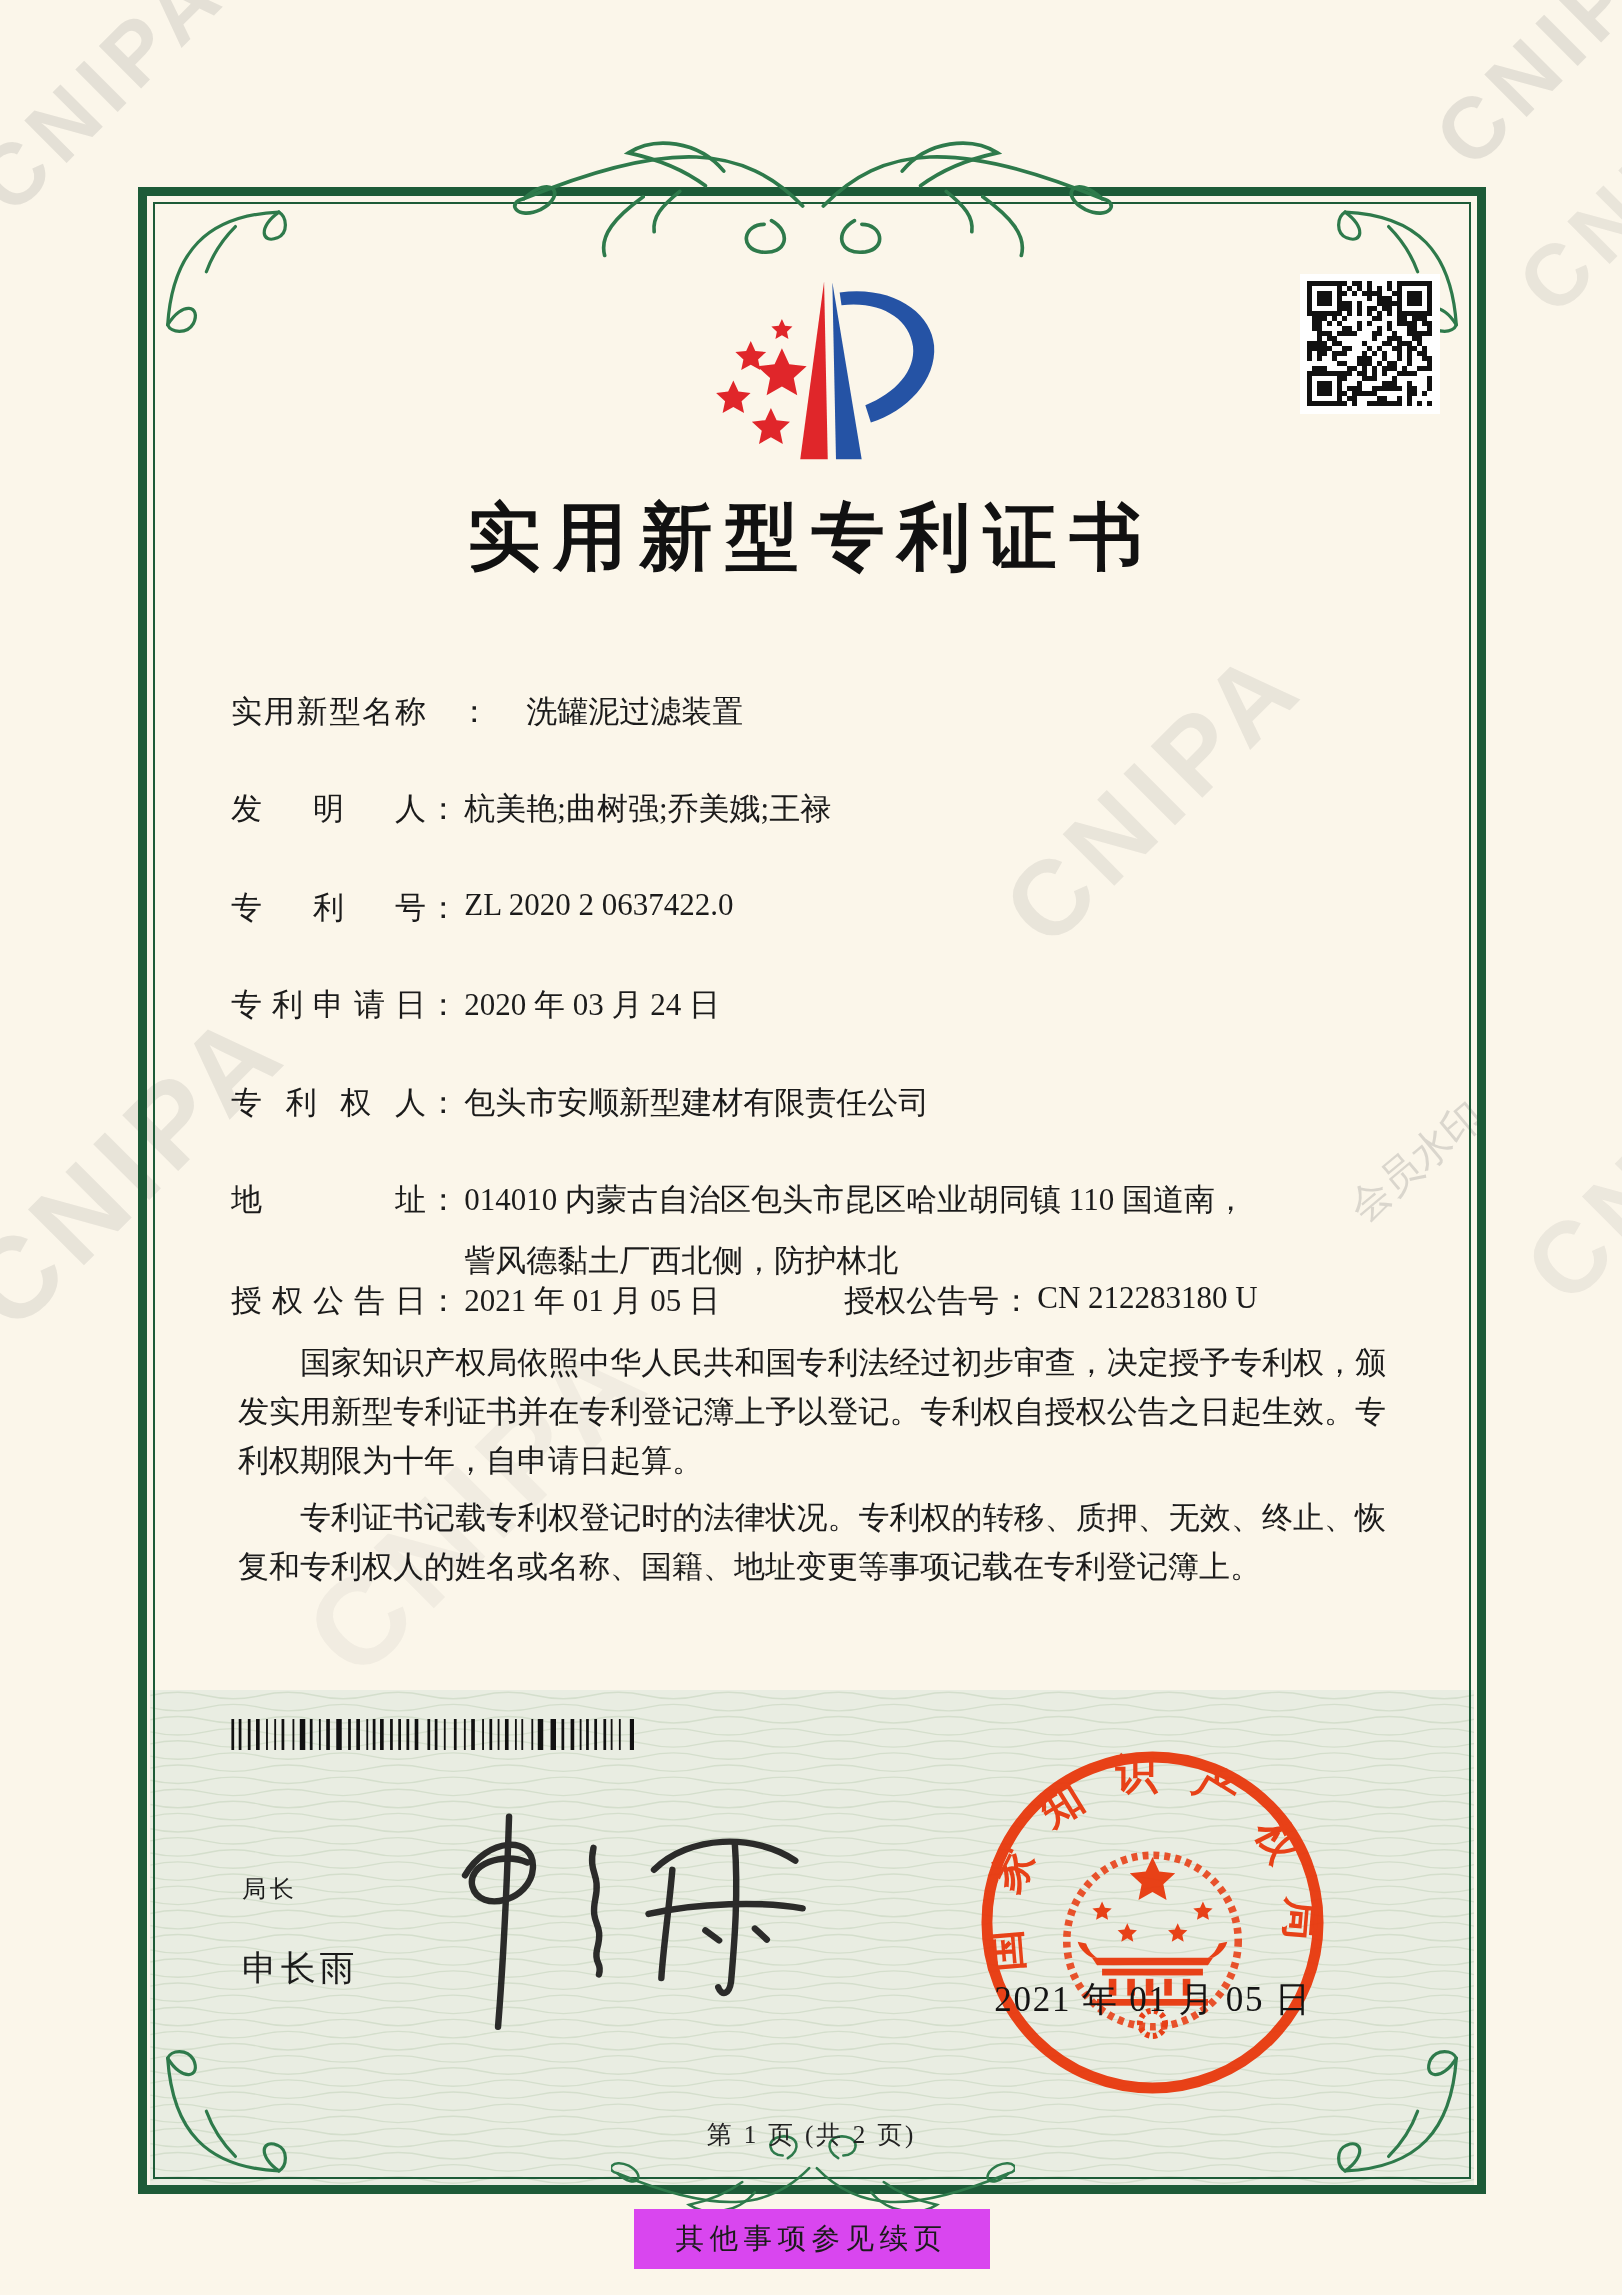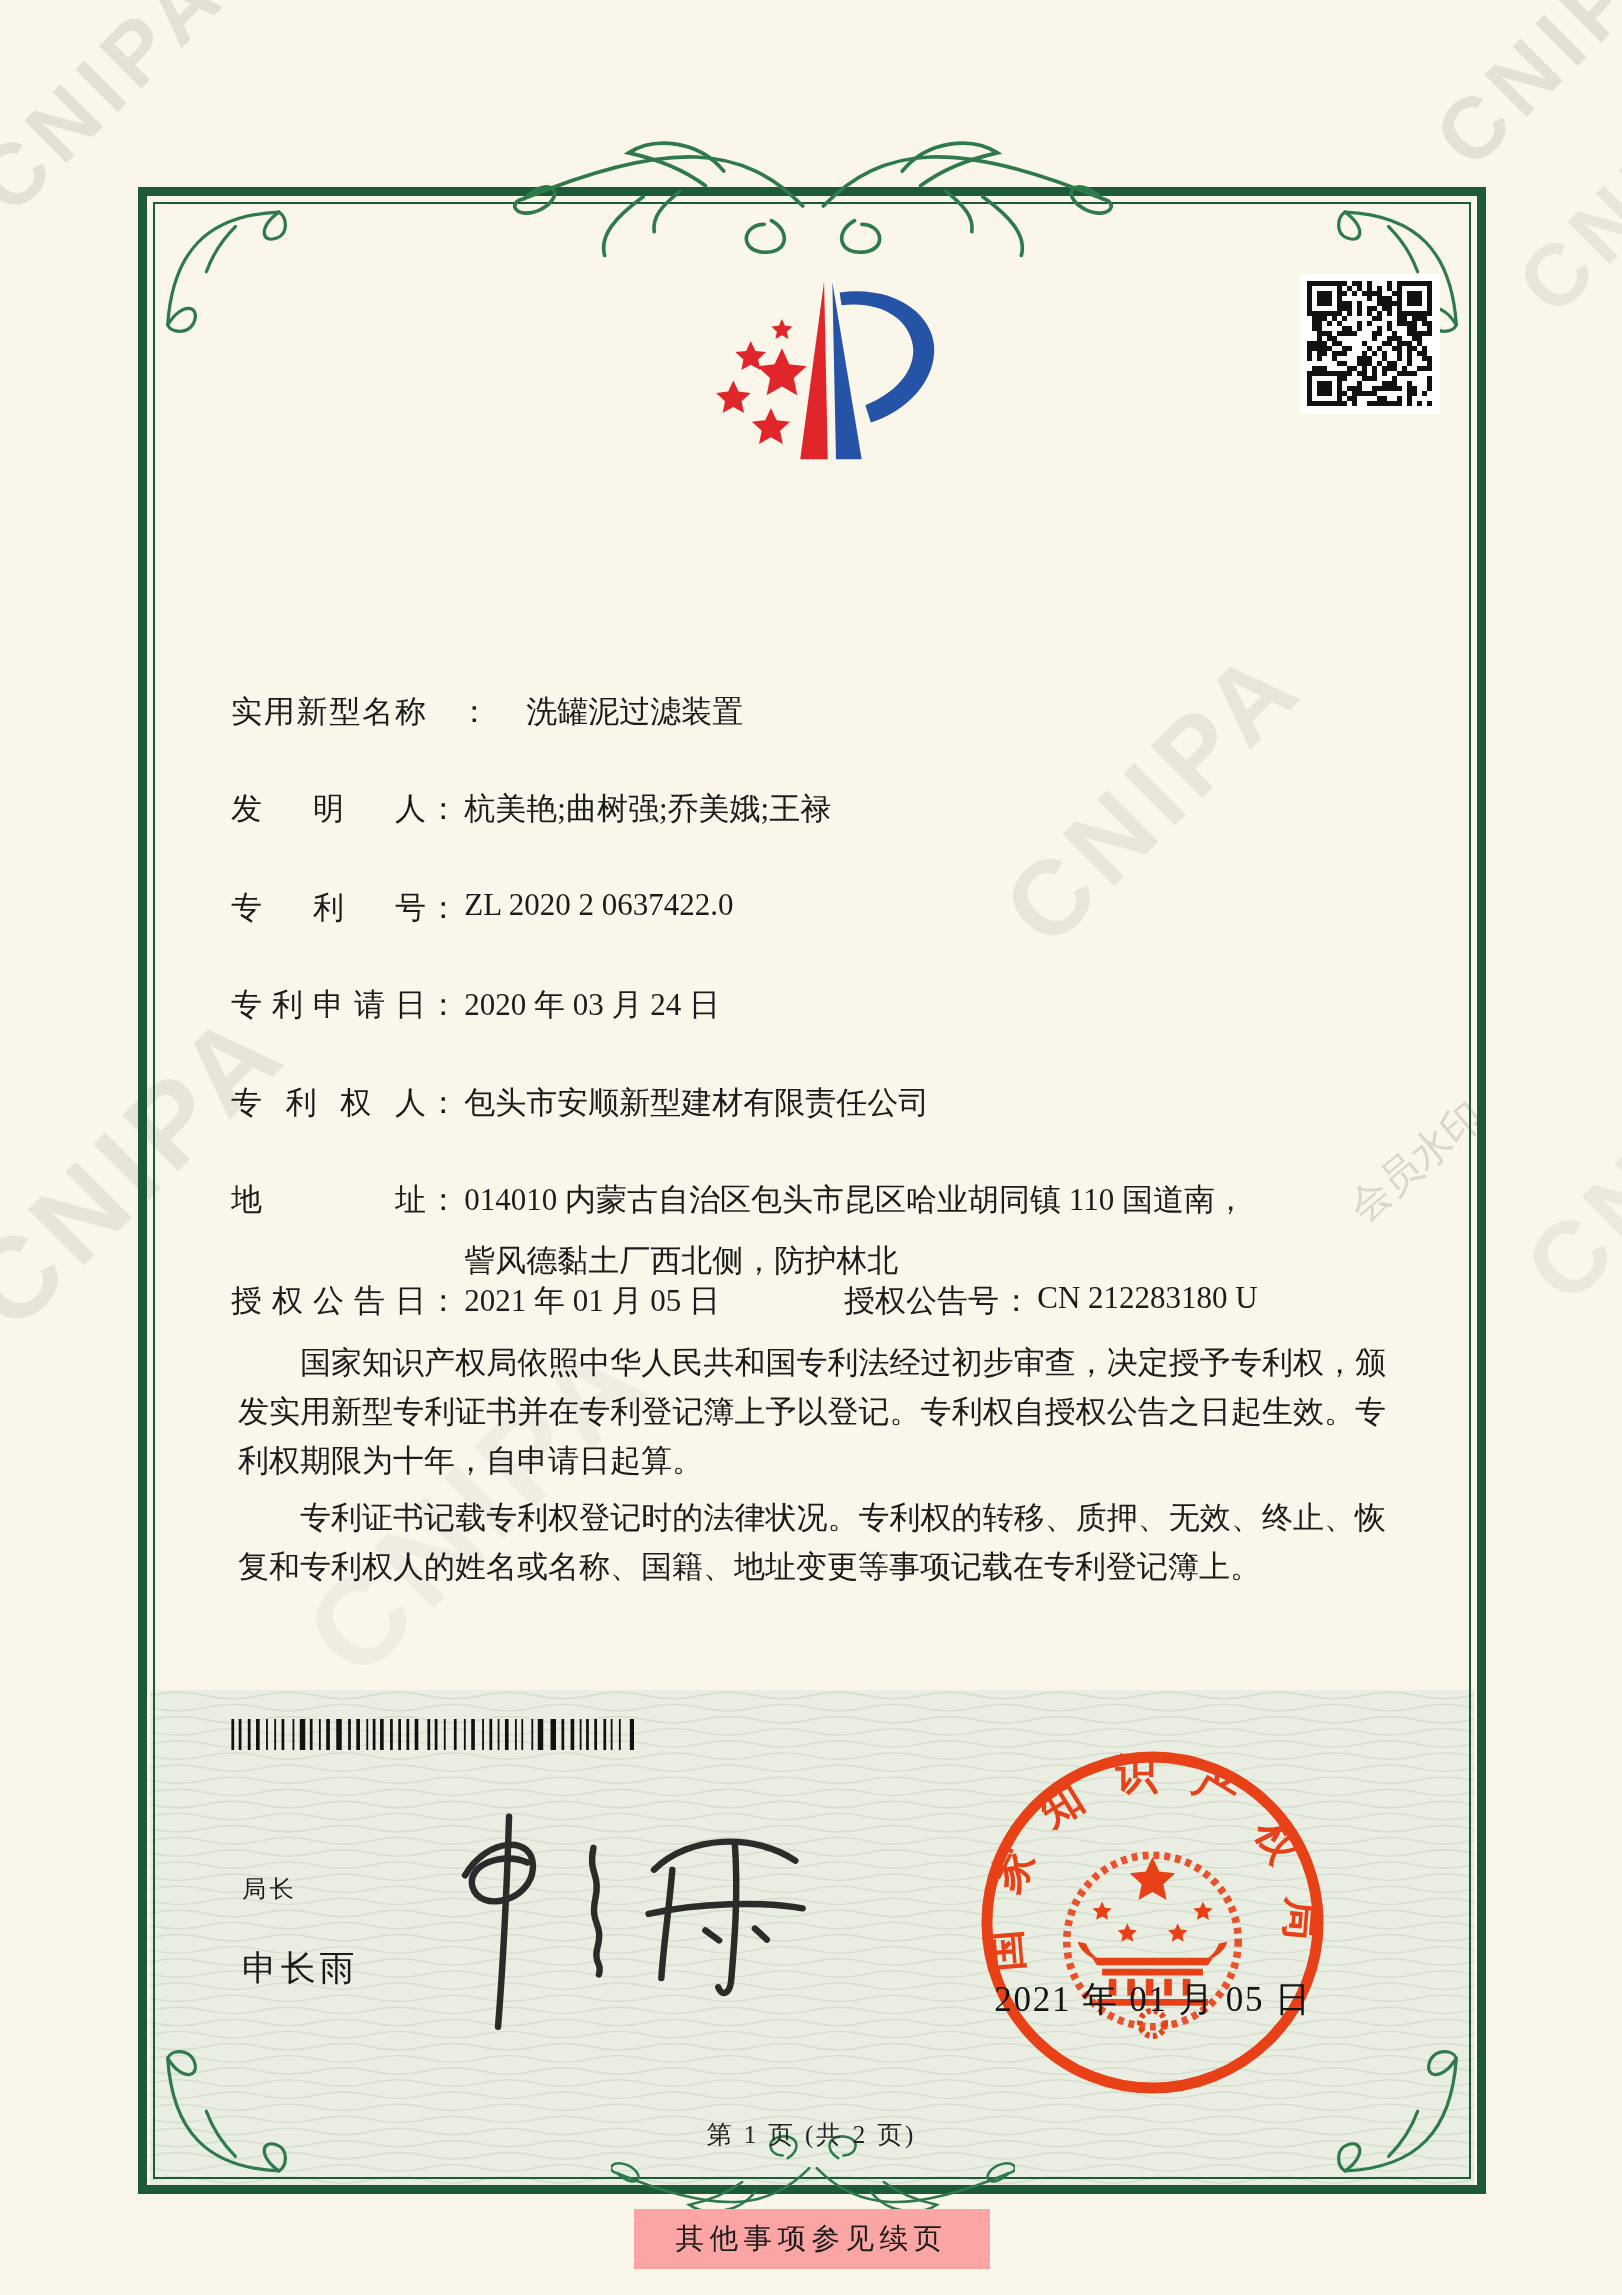--- a/index.html
+++ b/index.html
@@ -49,21 +49,21 @@
            font-size:35px;color:#1b1b1b;letter-spacing:3.7px;}
   .signature{position:absolute;left:432px;top:1811px;width:422px;height:225px;}
 
   .seal{position:absolute;left:976px;top:1746px;width:353px;height:353px;opacity:0.95;}
   .seal-date{position:absolute;left:918px;top:1976px;width:470px;text-align:center;
              font-size:35px;color:#141414;letter-spacing:1.8px;}
 
   .pageinfo{position:absolute;left:0;top:2118px;width:100%;text-align:center;font-size:25px;color:#222;letter-spacing:2.8px;}
 
   .footnote{position:absolute;left:50%;top:2209px;transform:translateX(-50%);
-            background:#fca5a5;padding:11px 42px;font-size:28.5px;color:#1b1b1b;letter-spacing:5.5px;}
+            background:#d946ef;padding:11px 42px;font-size:28.5px;color:#1b1b1b;letter-spacing:5.5px;}
 
   .orn{position:absolute;pointer-events:none;}
   .flipx{transform:scaleX(-1);}
   .flipy{transform:scaleY(-1);}
   .flipxy{transform:scale(-1,-1);}
 </style>
 </head>
 <body>
 
 <div class="page">
@@ -461,20 +461,21 @@
         <rect x="90" y="144" width="6" height="6" fill="#111"></rect>
         <rect x="96" y="144" width="6" height="6" fill="#111"></rect>
         <rect x="102" y="144" width="6" height="6" fill="#111"></rect>
         <rect x="108" y="144" width="6" height="6" fill="#111"></rect>
         <rect x="120" y="144" width="6" height="6" fill="#111"></rect>
         <rect x="132" y="144" width="6" height="6" fill="#111"></rect>
         <rect x="144" y="144" width="6" height="6" fill="#111"></rect>
       </svg>
   </div>
 
+  <div class="title">实用新型专利证书</div>
 
   <div class="frow" style="top:691px;gap:31px;">
     <span class="f-label">实用新型名称</span>
       <span class="f-colon">：</span>
     <span class="f-value">洗罐泥过滤装置</span>
   </div>
   <div class="frow" style="top:788px;">
     <span class="f-label">发明人</span>
       <span class="f-colon">：</span>
     <span class="f-value">杭美艳;曲树强;乔美娥;王禄</span>

